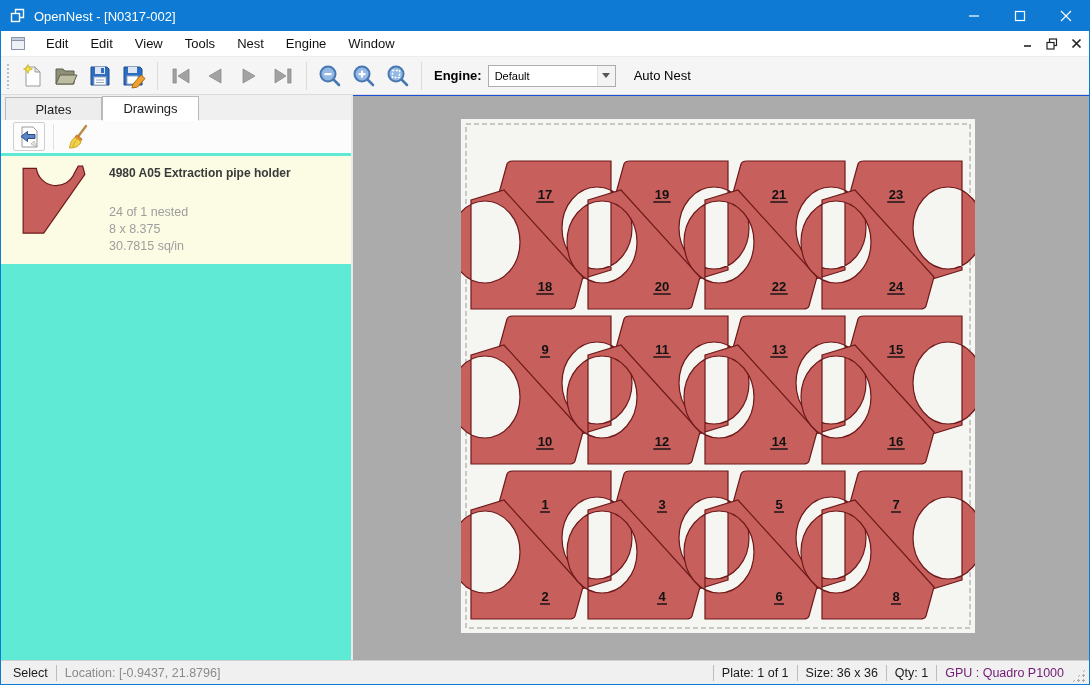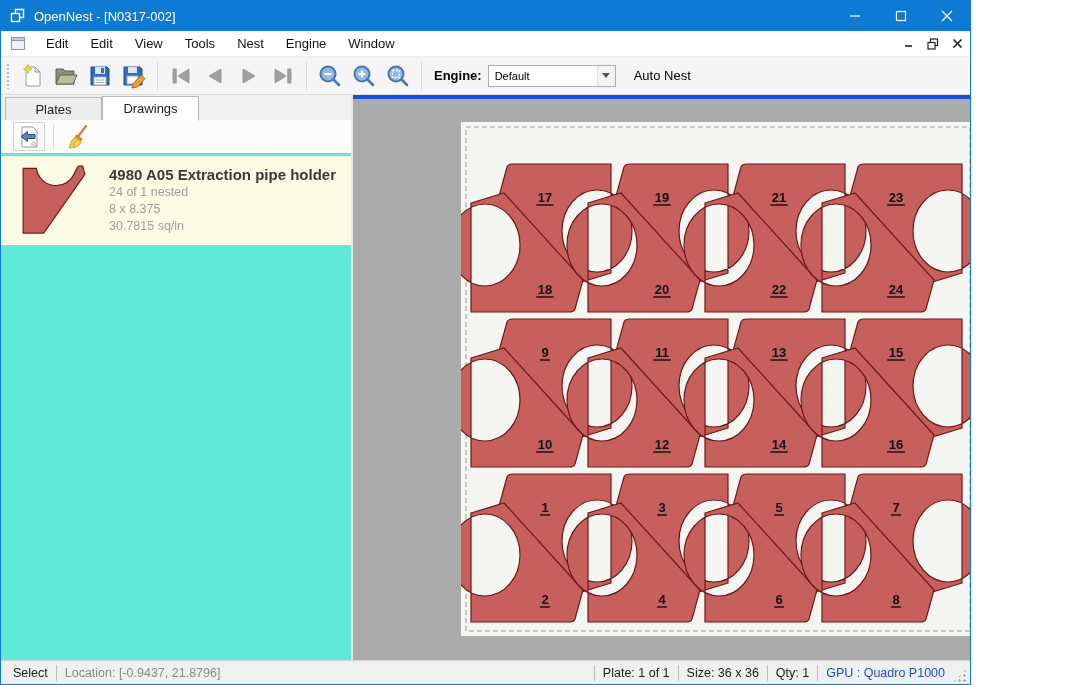--- a/index.html
+++ b/index.html
@@ -1,17 +1,17 @@
 <!DOCTYPE html>
 <html><head>
 <meta charset="utf-8">
 <style>
   * { margin:0; padding:0; box-sizing:border-box; }
   html,body { width:1090px; height:685px; font-family:"Liberation Sans", sans-serif; }
-  .window { width:971px; height:685px; border:1px solid #0e7ad3; display:flex; flex-direction:column; background:#fff; overflow:hidden; }
+  .window { width:1090px; height:685px; border:1px solid #0e7ad3; display:flex; flex-direction:column; background:#fff; overflow:hidden; }
 
   
   .titlebar { height:30px; background:#0e7ad3; display:flex; align-items:center; flex:0 0 auto; }
   .titlebar .appicon { width:16px; height:16px; margin:0 8px 0 9px; }
   .titlebar .title { color:#fff; font-size:13px; }
   .titlebar .spacer { flex:1; }
   .cbtn { width:46px; height:30px; display:flex; align-items:center; justify-content:center; }
 
   
   .menubar { height:26px; background:#fff; display:flex; align-items:center; font-size:13px; color:#111; flex:0 0 auto; border-bottom:1px solid #ededed; }
@@ -36,25 +36,25 @@
   .panel { width:352px; background:#5eead4; border-right:2px solid #e9e9e9; display:flex; flex-direction:column; }
   .tabrow { height:25px; background:#f0f0f0; display:flex; align-items:flex-end; padding-left:4px; }
   .tab { font-size:13px; color:#222; padding:4px 0 5px 0; width:97px; text-align:center; border:1px solid #b9b9b9; border-bottom:none; background:#ededed; height:23px; }
   .tab.active { background:#fff; height:25px; border-bottom:1px solid #fff; margin-bottom:-1px; position:relative; z-index:2; }
   .panel-tools { height:33px; display:flex; align-items:center; background:#fcfcfc; padding-left:12px; }
   .ptbtn { width:32px; height:29px; display:flex; align-items:center; justify-content:center; }
   .ptbtn.framed { border:1px solid #cfcfcf; background:#fdfdfd; border-radius:2px; }
   .psep { width:1px; height:26px; background:#e0e0e0; margin:0 8px; }
   .drawing-item { background:#fcfbe3; display:flex; padding:8px 6px 9px 12px; margin-top:3px; }
   .thumb { width:82px; height:72px; margin-right:14px; flex:0 0 auto; }
-  .ditem-text .t { font-weight:bold; font-size:15px; color:#3a3a3a; margin:2px 0 1px 0; }
+  .ditem-text .t { font-weight:bold; font-size:12px; color:#3a3a3a; margin:2px 0 24px 0; }
   .ditem-text .s { font-size:12.5px; color:#9e9e9e; line-height:17px; }
 
   
-  .canvas { flex:1; background:#ababab; position:relative; overflow:hidden; border-top:4px solid #1d4ed8; }
+  .canvas { flex:1; background:#ababab; position:relative; overflow:hidden; border-top:1px solid #1d4ed8; }
   .plate { position:absolute; left:108px; top:23px; width:514px; height:514px; background:#f5f5f2; }
   .plate svg { position:absolute; left:0; top:0; }
 
   
   .statusbar { height:24px; background:#f0f0f0; border-top:1px solid #d0d0d0; display:flex; align-items:center; font-size:12.5px; color:#1a1a1a; flex:0 0 auto; }
   .statusbar .sep { width:1px; height:16px; background:#bdbdbd; margin:0 8px; }
   .statusbar .mode { padding-left:12px; }
   .statusbar .loc { color:#8a8a8a; }
   .statusbar .spacer { flex:1; }
   .statusbar .gpu { font-weight:normal; }
@@ -337,17 +337,17 @@
     <div class="sep"></div>
     <div class="loc">Location: [-0.9437, 21.8796]</div>
     <div class="spacer"></div>
     <div class="sep"></div>
     <div>Plate: 1 of 1</div>
     <div class="sep"></div>
     <div>Size: 36 x 36</div>
     <div class="sep"></div>
     <div>Qty: 1</div>
     <div class="sep"></div>
-    <div class="gpu" style="color: #1d4ed8;">GPU : Quadro P1000</div>
+    <div class="gpu" style="color: #701a75;">GPU : Quadro P1000</div>
     <div class="sizegrip"></div>
   </div>
 
 </div>
 
 </body></html>

